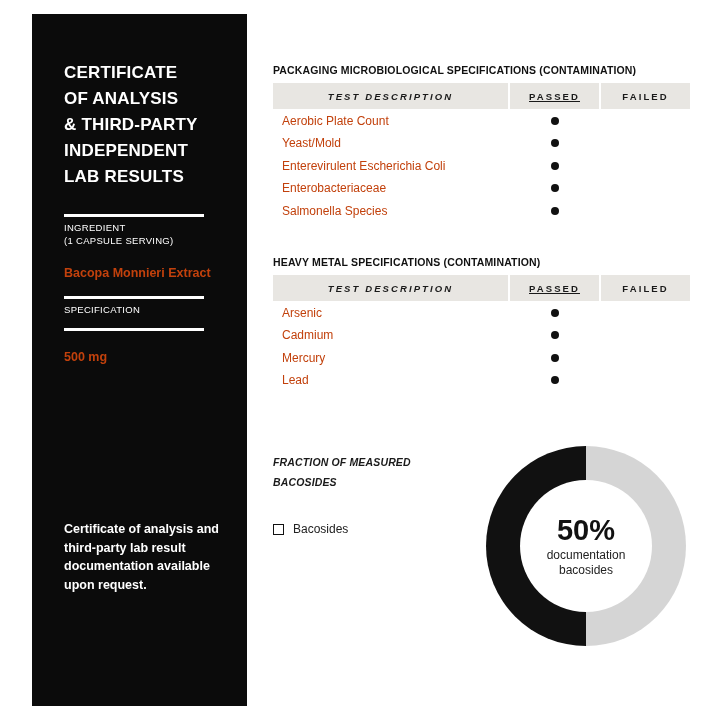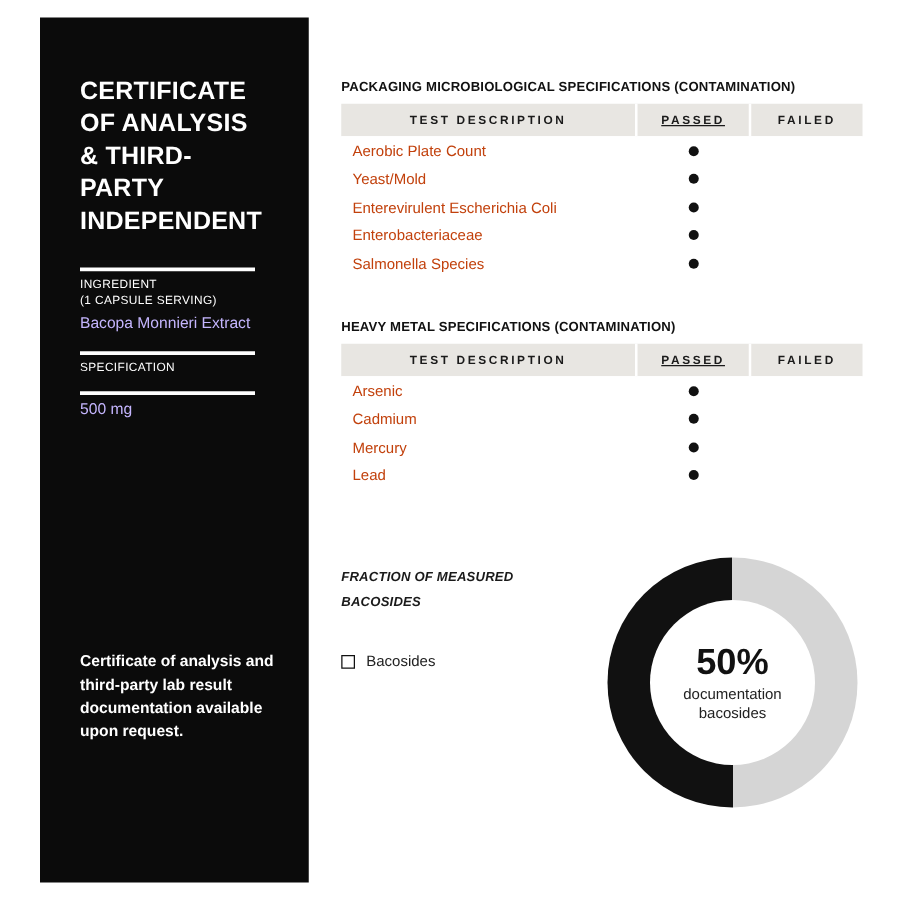--- a/index.html
+++ b/index.html
@@ -27,21 +27,21 @@
     left: 32px;
     top: 14px;
     width: 215px;
     height: 692px;
     background: #0b0b0b;
     color: #ffffff;
     box-sizing: border-box;
     padding: 46px 30px 30px 32px;
   }
   .panel-title {
-    font-size: 20px;
+    font-size: 17px;
     line-height: 26px;
     font-weight: bold;
     letter-spacing: 0.2px;
     margin: 0;
   }
   .panel-rule {
     width: 140px;
     height: 3px;
     background: #ffffff;
     margin: 24px 0 0 0;
@@ -49,23 +49,23 @@
   .panel-label {
     font-size: 9.5px;
     font-weight: normal;
     letter-spacing: 0.3px;
     line-height: 13px;
     margin-top: 4px;
   }
   .panel-value {
     font-size: 12.5px;
     line-height: 17px;
-    margin-top: 3px;
-    font-weight: normal;
-    color: #c4b5fd;
+    margin-top: 18px;
+    font-weight: bold;
+    color: #c2410c;
   }
   .panel-rule2 {
     width: 140px;
     height: 3px;
     background: #ffffff;
     margin: 14px 0 0 0;
   }
   .panel-foot {
     position: absolute;
     left: 32px;
@@ -123,21 +123,21 @@
     padding-left: 9px;
   }
   .dot {
     display: inline-block;
     width: 8px;
     height: 8px;
     border-radius: 50%;
     background: #111111;
   }
 
-  .col-desc { width: 235px; }
+  .col-desc { width: 235px; font-style: italic; }
   .col-pass { width: 89px; text-decoration: underline; }
   .col-fail { width: 89px; }
 
   .mb-gap { height: 7px; }
 
   
   .fraction {
     position: absolute;
     left: 0;
     top: 452px;
@@ -213,20 +213,21 @@
 <body>
 
 <div class="page">
 
   <div class="panel">
     <div class="panel-title">
       <div>CERTIFICATE</div>
       <div>OF ANALYSIS</div>
       <div>&amp; THIRD-PARTY</div>
       <div>INDEPENDENT</div>
+      <div>LAB RESULTS</div>
     </div>
 
     <div class="panel-rule"></div>
     <div class="panel-label" style="white-space: pre-line;">INGREDIENT
 (1 CAPSULE SERVING)</div>
     <div class="panel-value">Bacopa Monnieri Extract</div>
 
     <div class="panel-rule2"></div>
     <div class="panel-label">SPECIFICATION</div>
     <div class="panel-rule2" style="margin-top:12px;"></div>

